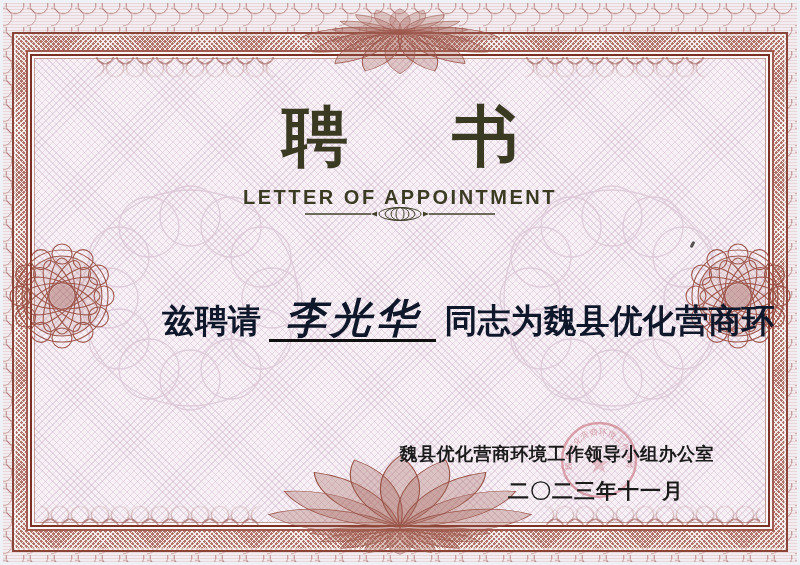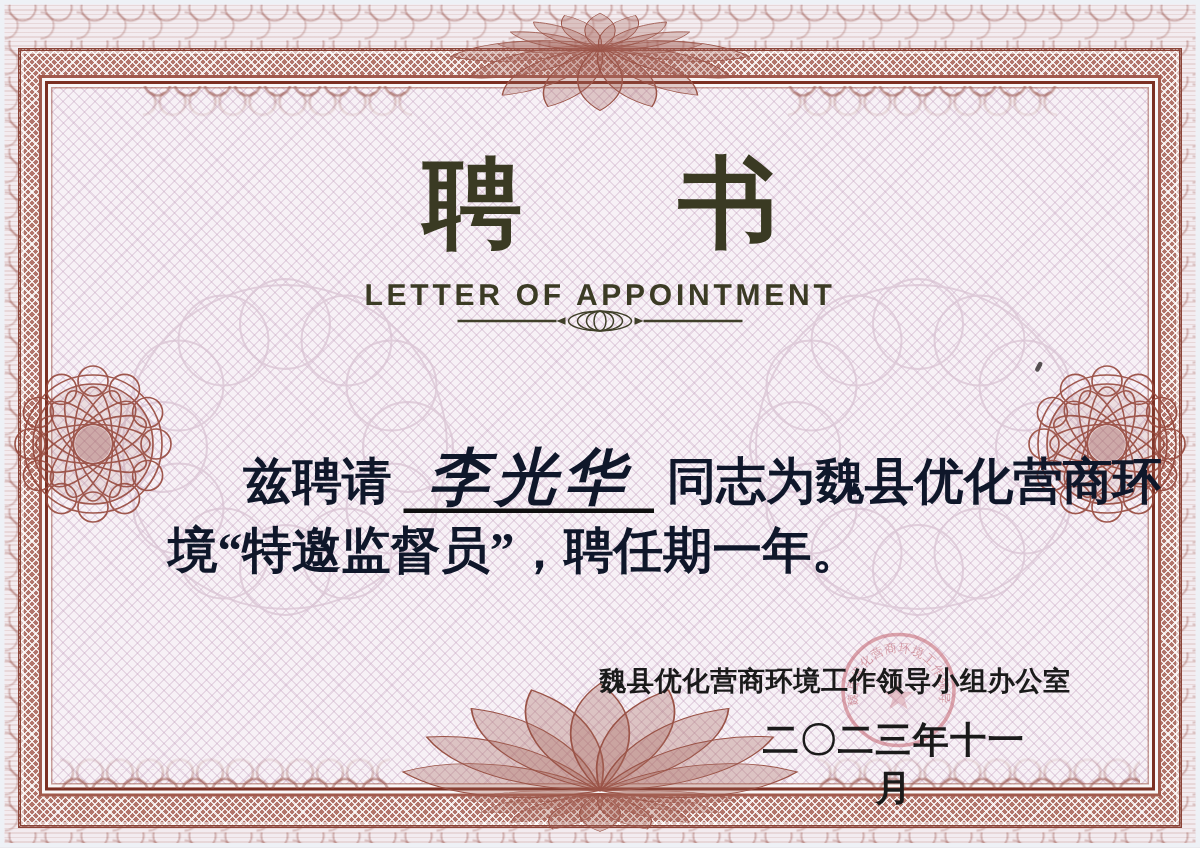--- a/index.html
+++ b/index.html
@@ -75,21 +75,21 @@
     display:inline-block;font-size:41px;font-style:italic;font-weight:bold;
     padding:0 16px 1px;border-bottom:3px solid #0f0f0f;line-height:40px;
     letter-spacing:4px;
   }
   .issuer{
     position:absolute;top:442px;right:86px;
     font-size:18px;font-weight:bold;color:#1a1a1a;letter-spacing:.5px;
   }
   .issue-date{
     position:absolute;top:477px;left:508px;width:176px;text-align:center;
-    font-size:24px;font-weight:bold;color:#1a1a1a;letter-spacing:1px;
+    font-size:21px;font-weight:bold;color:#1a1a1a;letter-spacing:1px;
   }
   .seal{position:absolute;left:549px;top:410px;opacity:.55;}
   .ink-speck{
     position:absolute;left:691px;top:241px;width:3px;height:7px;
     background:#2e2a2a;border-radius:2px;transform:rotate(28deg);opacity:.8;
   }
 </style>
 </head>
 <body>
 
@@ -203,21 +203,20 @@
       <ellipse cx="97" cy="8" rx="4" ry="6.5" stroke-width="1"></ellipse>
     </g>
   </svg>
 
   <div class="body-text">
     <div class="body-line first">
       <span>兹聘请</span>
       <span class="appointee-name">李光华</span>
       <span>同志为魏县优化营商环</span>
     </div>
-    <div class="body-line">境“特邀监督员”，聘任期一年。</div>
   </div>
 
   <svg class="seal" width="100" height="100" viewBox="0 0 100 100">
     <defs>
       <path id="sealArc" d="M 23,60 A 28,28 0 1 1 77,60" fill="none"></path>
     </defs>
     <circle cx="50" cy="50" r="37" fill="rgba(205,120,130,.06)" stroke="#c4636e" stroke-width="2.4"></circle>
     <text font-size="8" fill="#bb5a66" letter-spacing="0.5" font-family="Liberation Sans, sans-serif">
       <textPath href="#sealArc">魏县优化营商环境工作领导小组办公室</textPath>
     </text>

